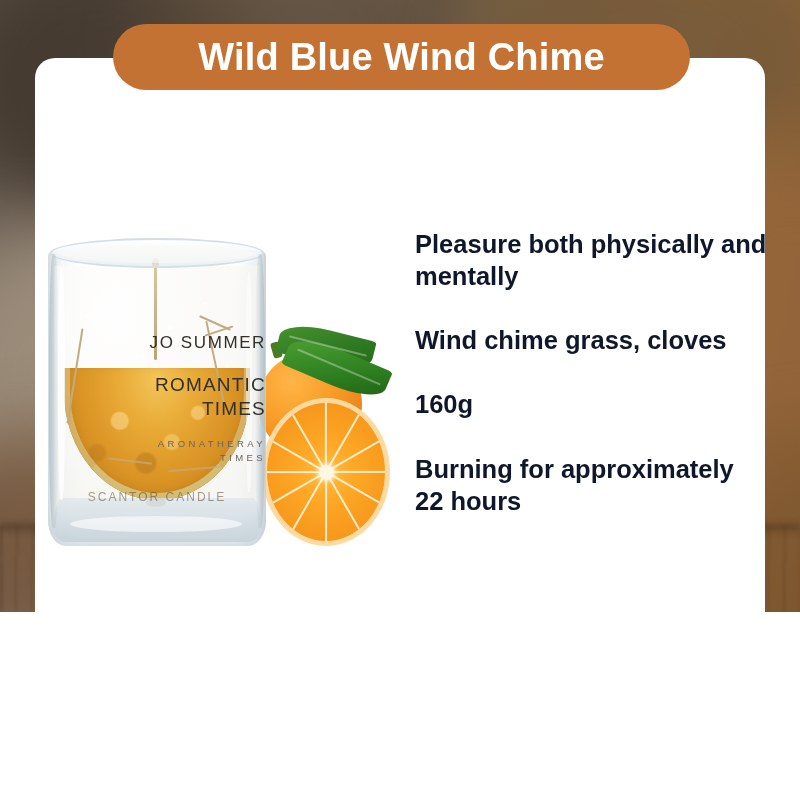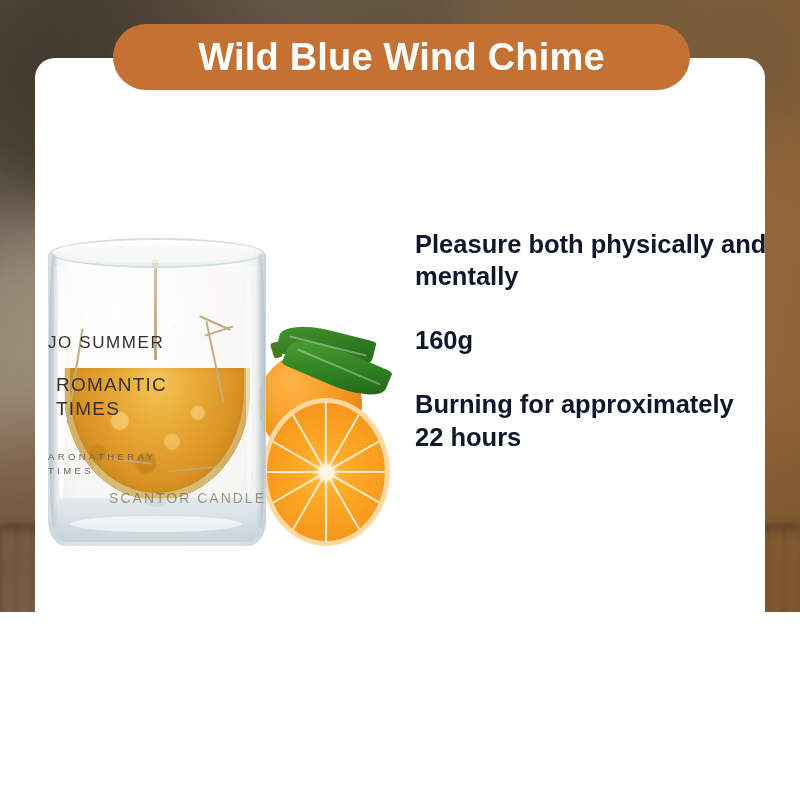--- a/index.html
+++ b/index.html
@@ -448,50 +448,50 @@
     background: linear-gradient(270deg, rgba(178,192,200,.85), rgba(178,192,200,0));
     z-index: 6;
   }
 
   
   .jar-label {
     position: absolute;
     left: 0;
     top: 96px;
     width: 218px;
-    text-align: left;
+    text-align: right;
     z-index: 8;
     color: #332f2a;
   }
   .lbl-brand {
     font-size: 17px;
     letter-spacing: 1.6px;
     line-height: 1;
     margin-bottom: 22px;
   }
   .lbl-name {
     font-size: 19px;
     letter-spacing: 1.2px;
     line-height: 1.28;
-    margin-bottom: 28px;
+    margin-bottom: 15px;
     padding-left: 8px;
   }
   .lbl-sub {
     font-size: 9.5px;
     letter-spacing: 3.4px;
     line-height: 1.5;
     color: #6d6459;
   }
   .lbl-foot {
     position: absolute;
     left: 0;
     top: 252px;
     width: 218px;
-    text-align: right;
-    font-size: 14px;
+    text-align: center;
+    font-size: 12px;
     letter-spacing: 2px;
     color: rgba(96,76,48,.55);
     z-index: 8;
   }
 </style>
 </head>
 <body>
 
 <div id="stage">
 
@@ -577,17 +577,18 @@
       <div class="lbl-name" style="white-space:pre-line">ROMANTIC
 TIMES</div>
       <div class="lbl-sub" style="white-space:pre-line">ARONATHERAY
 TIMES</div>
     </div>
     <div class="lbl-foot">SCANTOR CANDLE</div>
   </div>
 
   <div class="specs">
     <div class="spec-line">Pleasure both physically and mentally</div>
+    <div class="spec-line">Wind chime grass, cloves</div>
     <div class="spec-line">160g</div>
     <div class="spec-line">Burning for approximately 22 hours</div>
   </div>
 
 </div>
 
 </body></html>

